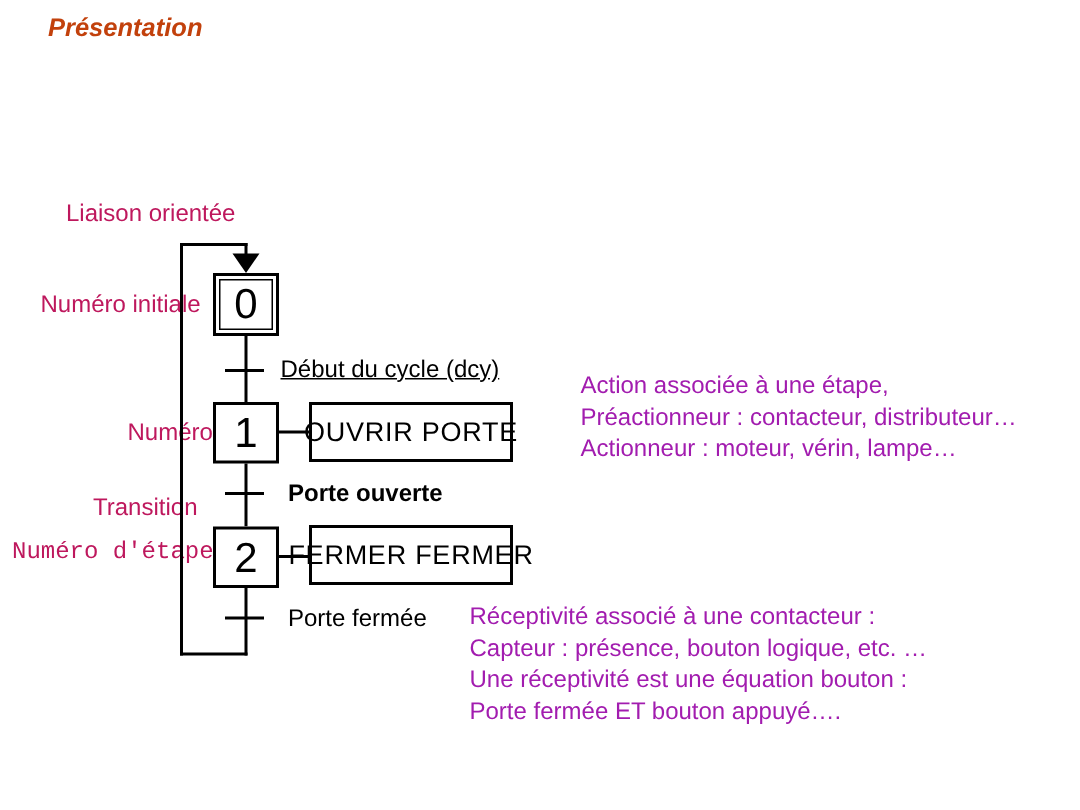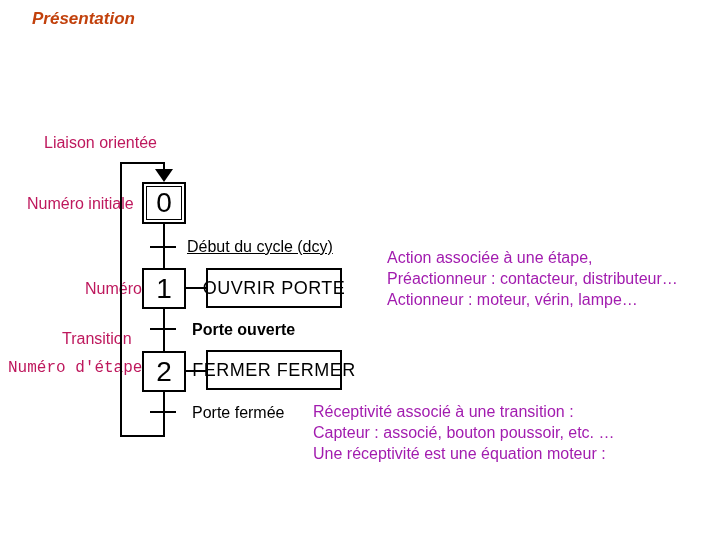--- a/index.html
+++ b/index.html
@@ -134,18 +134,19 @@
   <div class="abs line" style="left:150px; top:411px; width:26px; height:2px;"></div>
   <div class="abs tlabel" style="left:192px; top:404px;">Porte fermée</div>
 
   <div class="abs oblock" style="left:387px; top:247px;">
     <div>Action associée à une étape,</div>
     <div>Préactionneur : contacteur, distributeur…</div>
     <div>Actionneur : moteur, vérin, lampe…</div>
   </div>
 
   <div class="abs oblock" style="left:313px; top:401px;">
-    <div>Réceptivité associé à une transition :</div>
-    <div>Capteur : associé, bouton poussoir, etc. …</div>
-    <div>Une réceptivité est une équation moteur :</div>
+    <div>Réceptivité associé à une contacteur :</div>
+    <div>Capteur : présence, bouton logique, etc. …</div>
+    <div>Une réceptivité est une équation bouton :</div>
+    <div>Porte fermée ET bouton appuyé….</div>
   </div>
 
 </div>
 
 </body></html>

